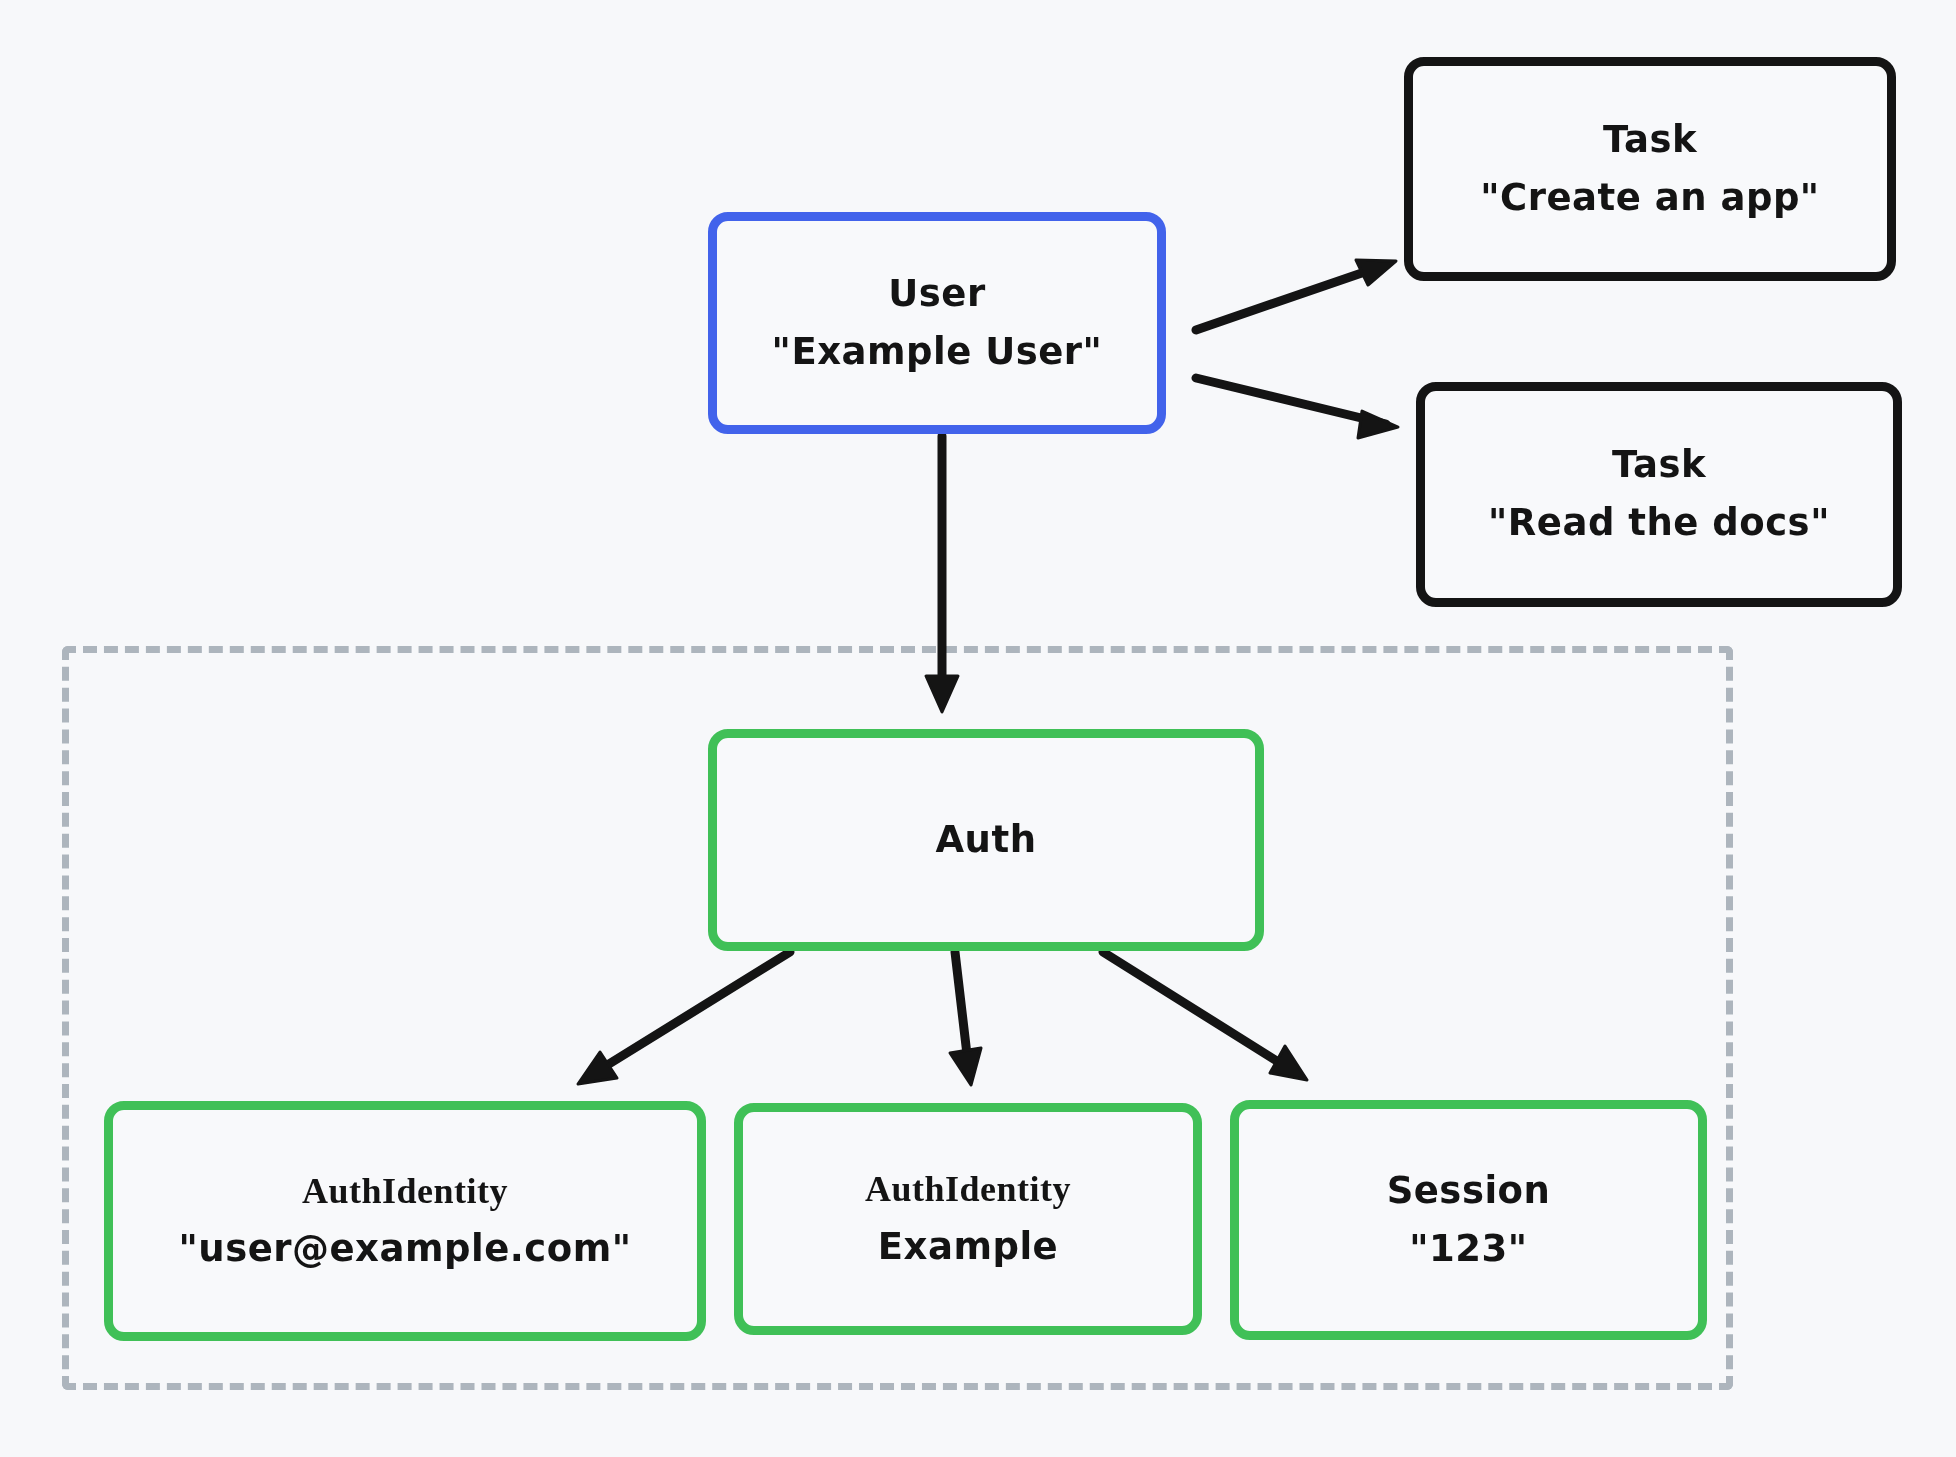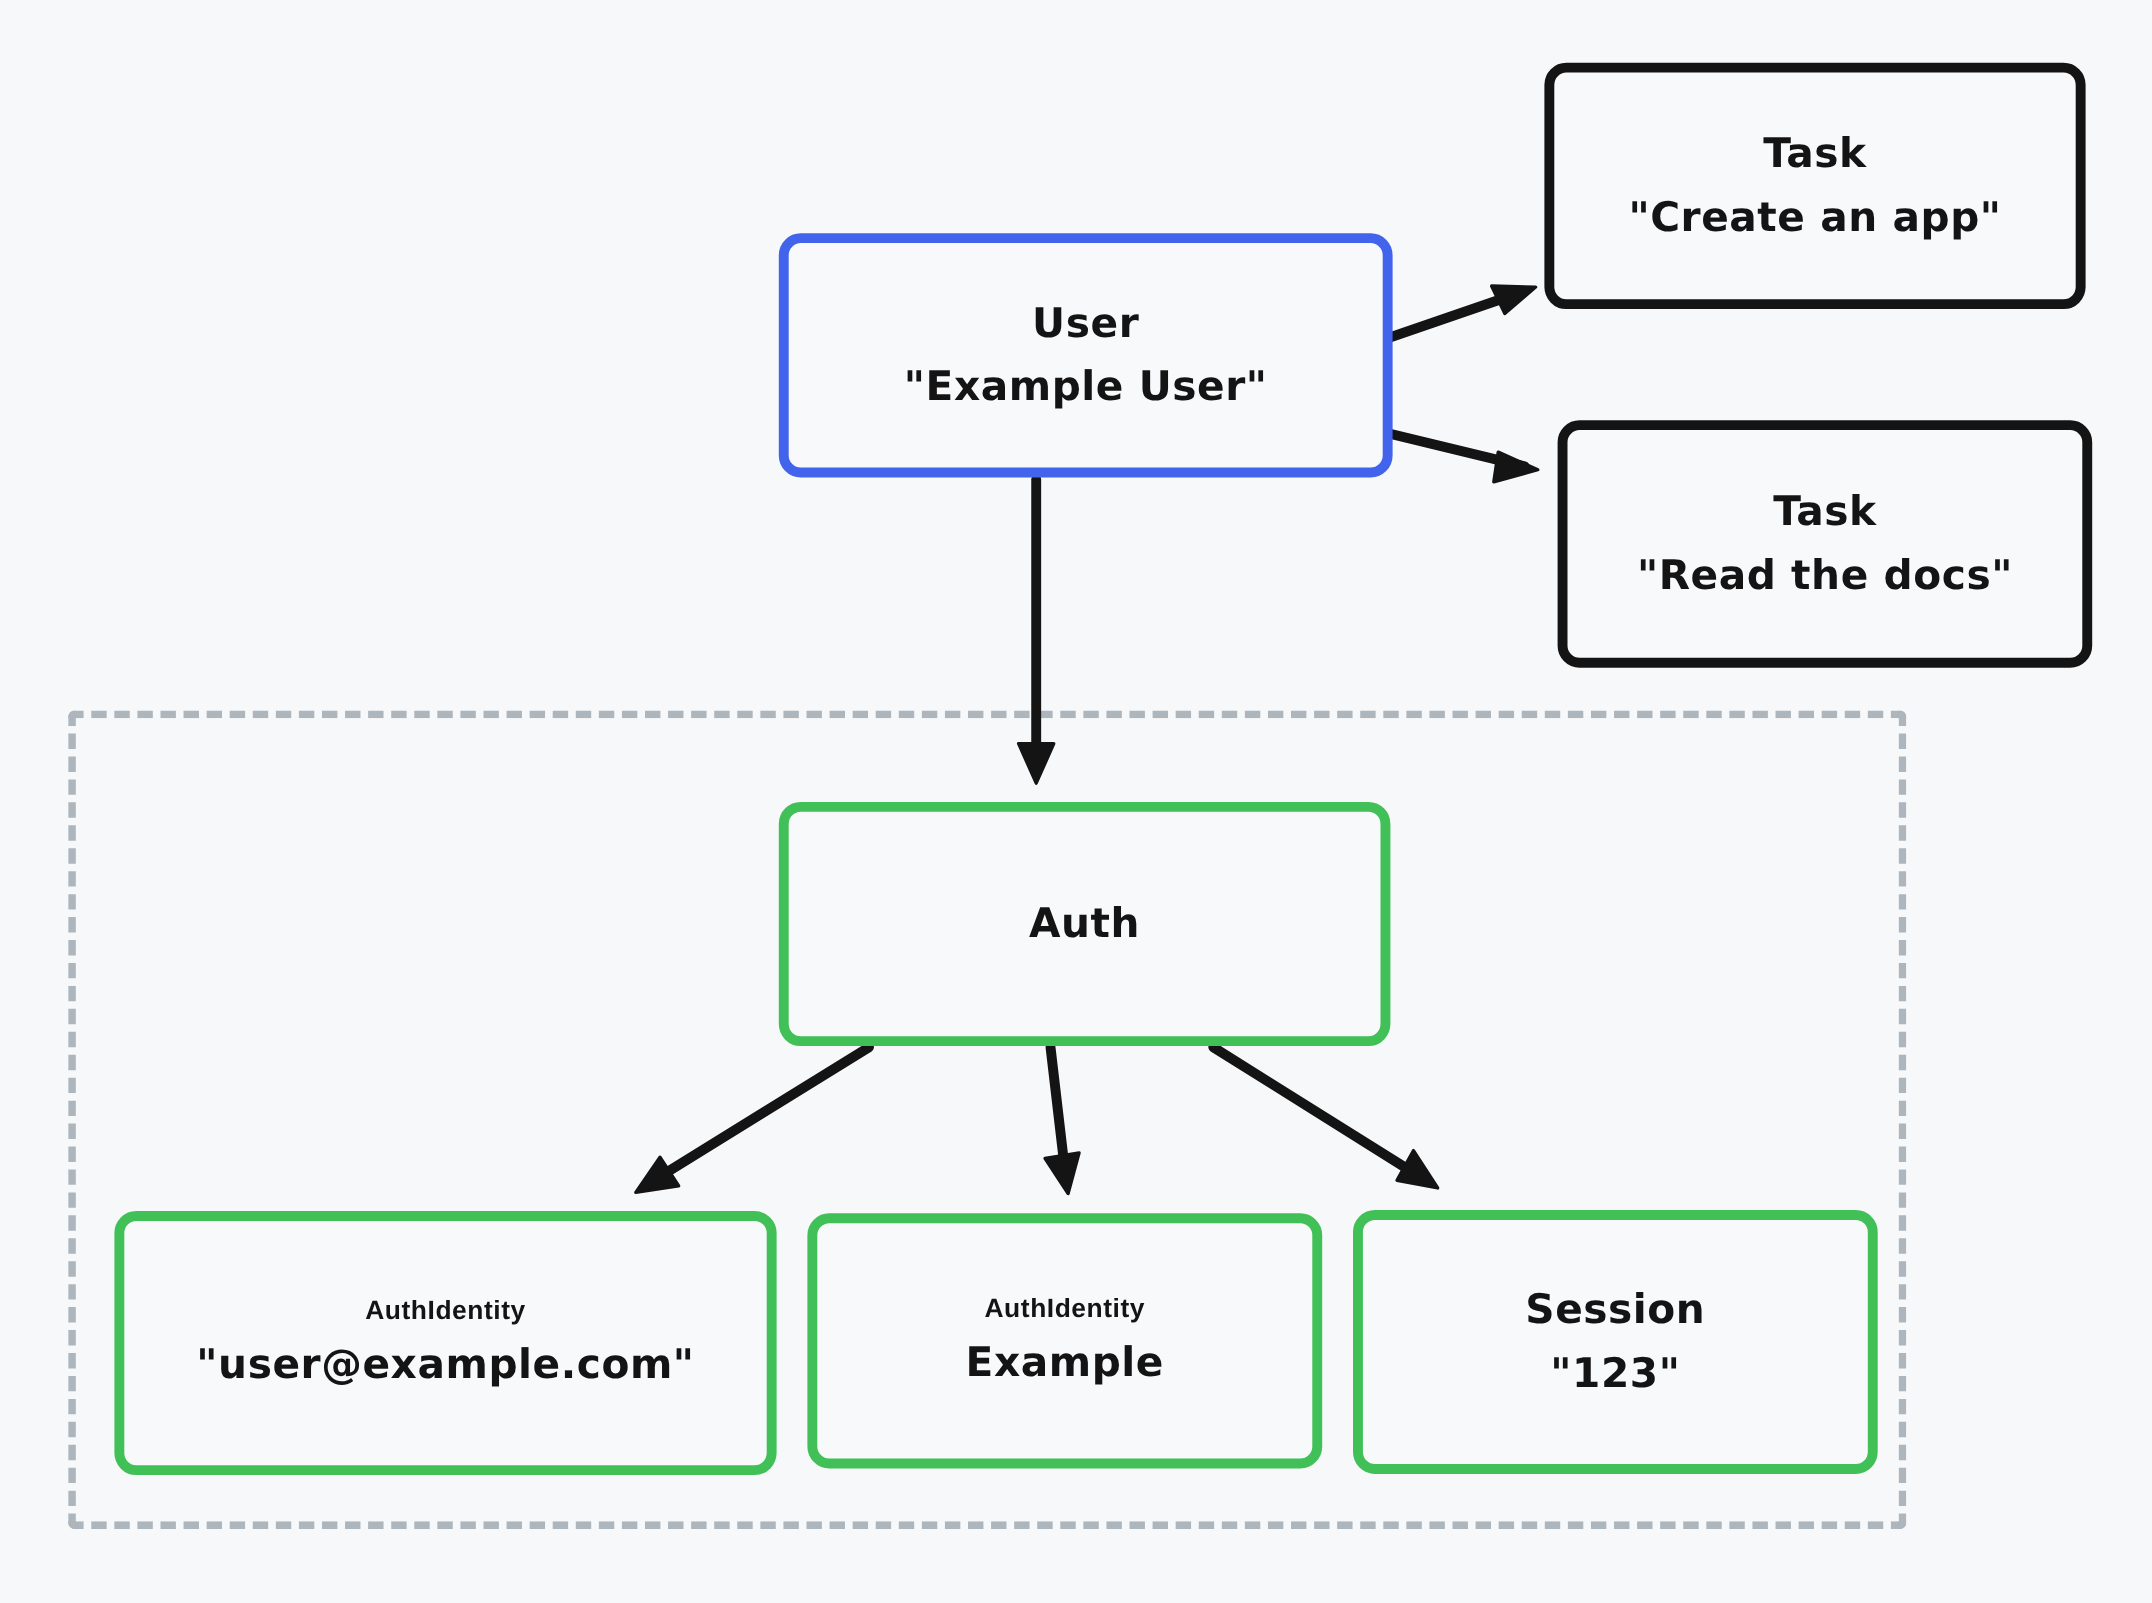--- a/index.html
+++ b/index.html
@@ -55,24 +55,24 @@
   .node-sub {
     font-size: 37px;
     font-weight: 700;
     letter-spacing: 0.5px;
     margin-top: 9px;
   }
   .node.black  { border: 9px solid #141414; }
   .node.blue   { border: 9px solid #4263eb; }
   .node.green  { border: 9px solid #40c057; }
 
-  .mono .node-title { font-family: Liberation Sans, sans-serif; font-size: 24px; }
+  .mono .node-title { font-family: Liberation Serif, serif; font-size: 36px; }
 
   
-  #node-user          { left: 708px;  top: 212px;  width: 558px; height: 222px; }
+  #node-user          { left: 708px;  top: 212px;  width: 458px; height: 222px; }
   #node-task-create   { left: 1404px; top: 57px;   width: 492px; height: 224px; }
   #node-task-read     { left: 1416px; top: 382px;  width: 486px; height: 225px; }
   #node-auth          { left: 708px;  top: 729px;  width: 556px; height: 222px; }
   #node-authid-email  { left: 104px;  top: 1101px; width: 602px; height: 240px; }
   #node-authid-google { left: 734px;  top: 1103px; width: 468px; height: 232px; }
   #node-session       { left: 1230px; top: 1100px; width: 477px; height: 240px; }
 
   
   #edges {
     position: absolute;

